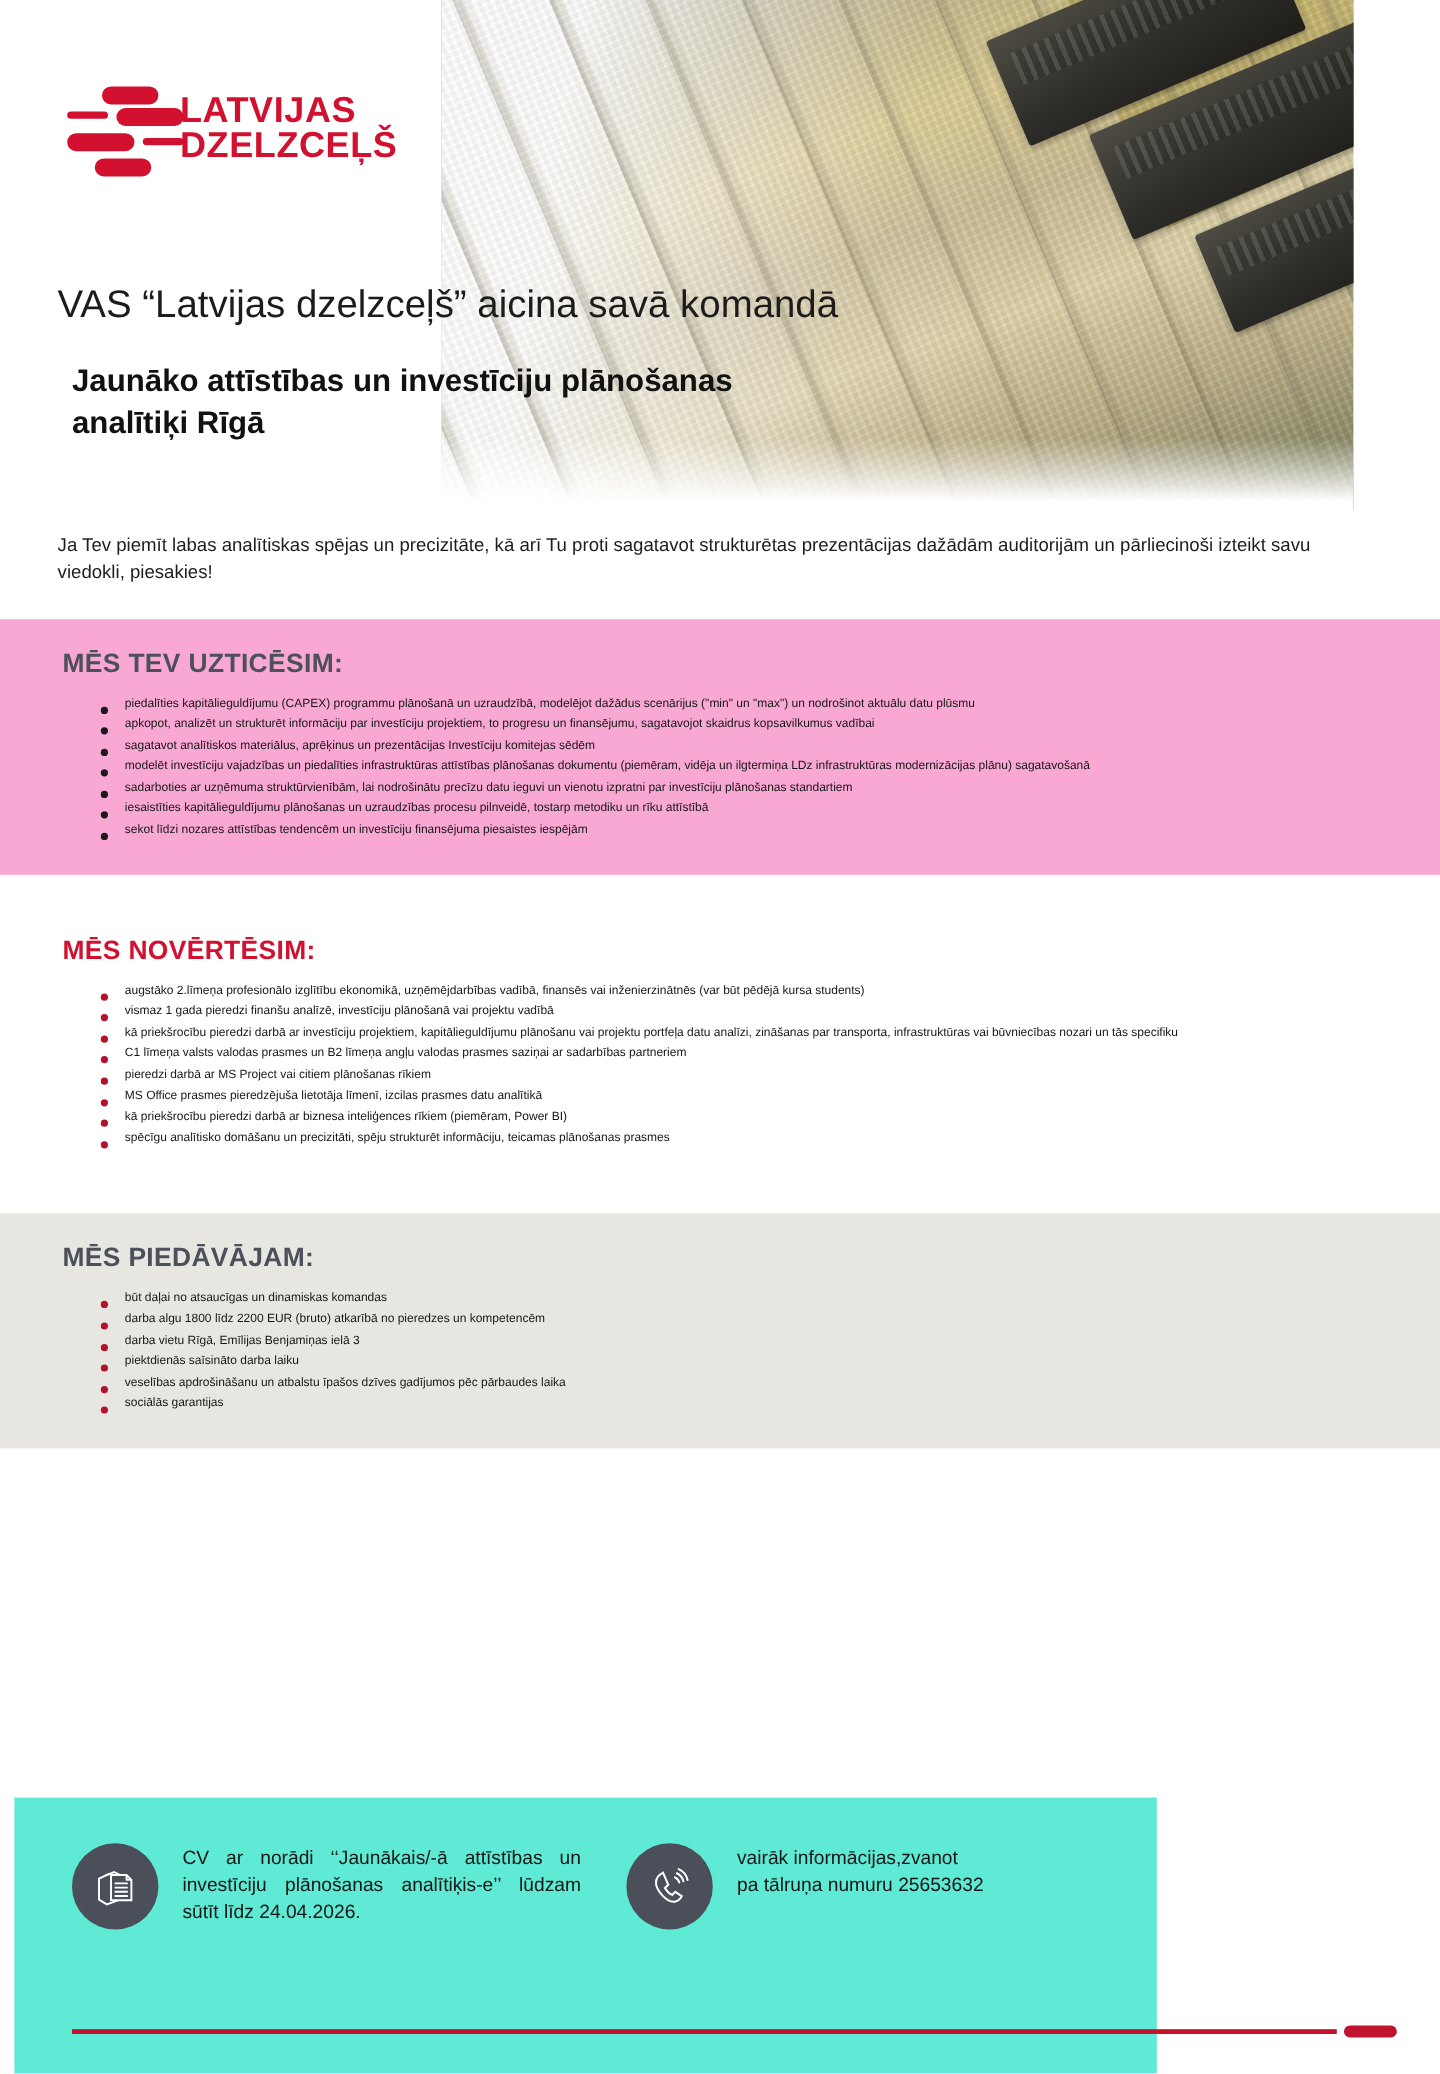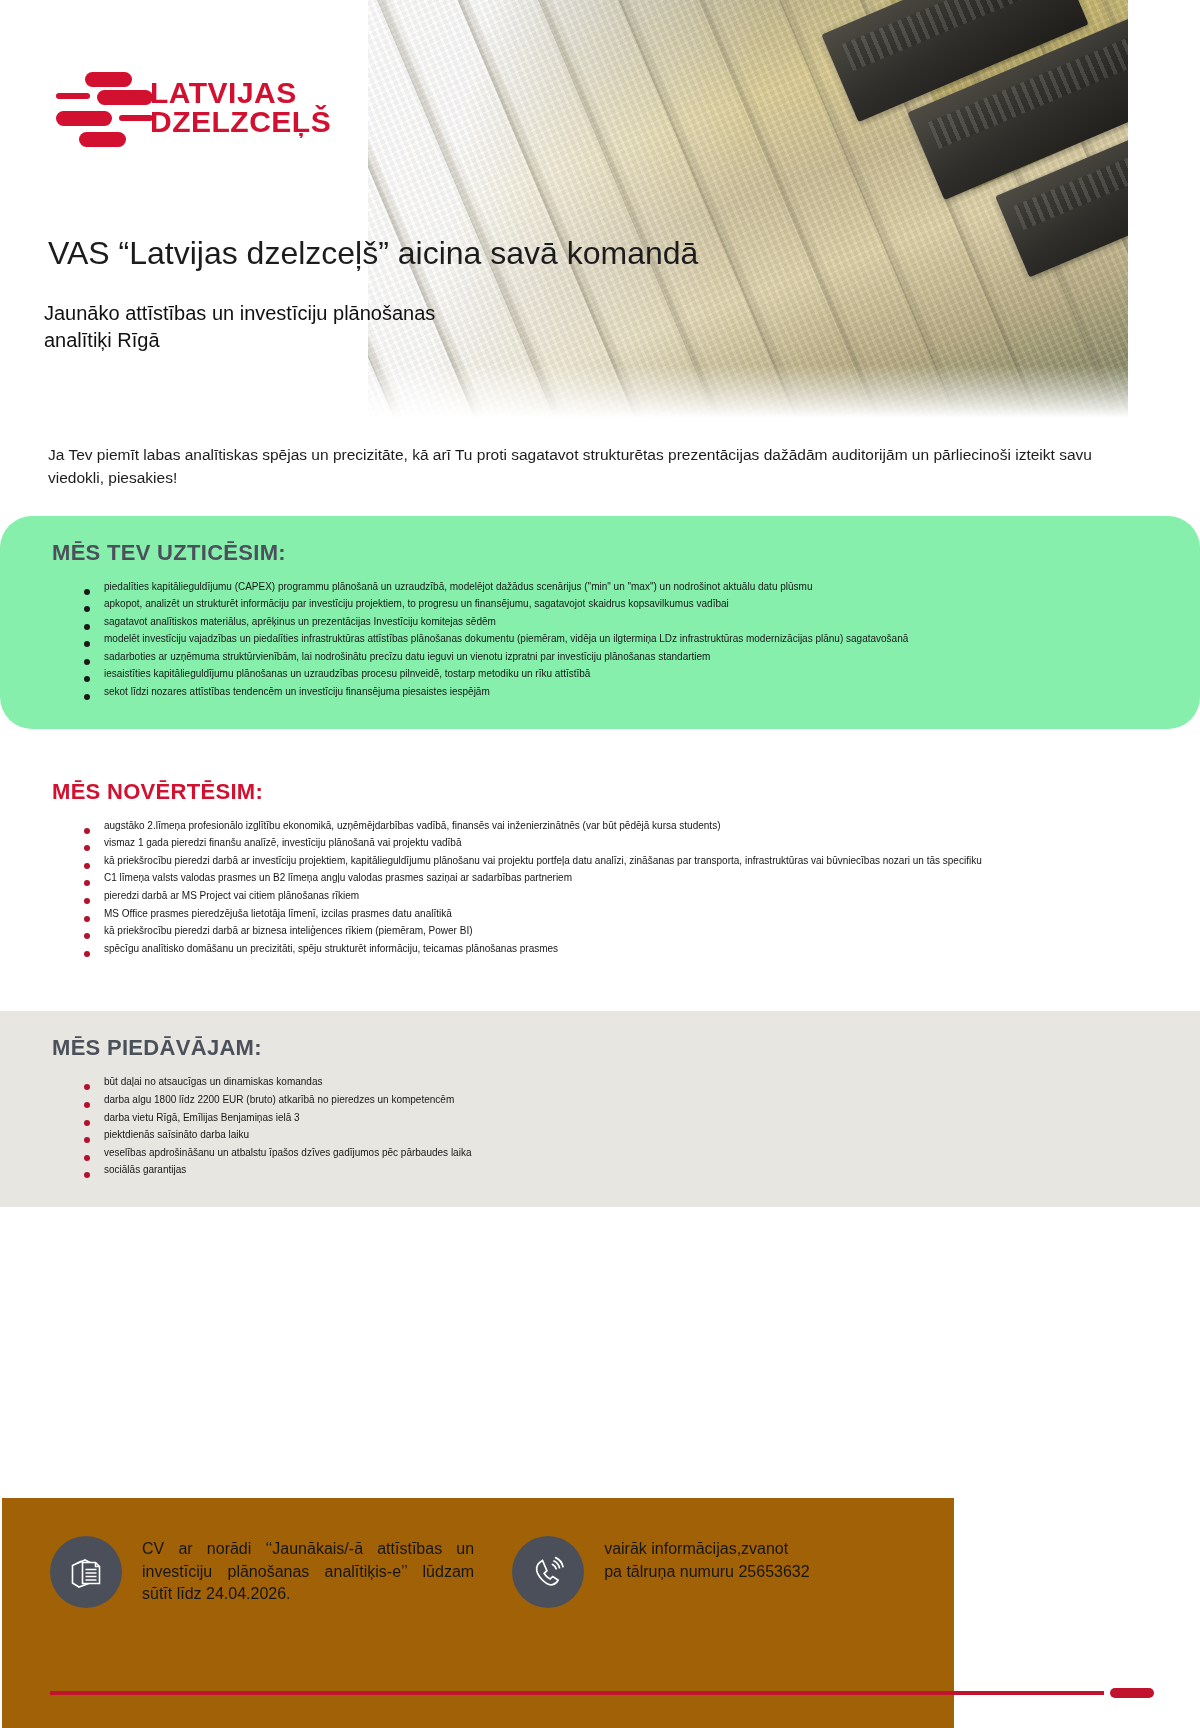--- a/index.html
+++ b/index.html
@@ -125,24 +125,24 @@
   .kicker {
     position: absolute;
     left: 48px;
     top: 235px;
     font-size: 32px;
     color: #1c1c1c;
     z-index: 5;
   }
   .headline {
     position: absolute;
-    left: 44px;
+    left: 60px;
     top: 300px;
-    font-size: 20px;
-    font-weight: 400;
+    font-size: 26px;
+    font-weight: 700;
     color: #111111;
     line-height: 1.36;
     max-width: 860px;
     z-index: 5;
   }
 
   
   .intro {
     margin: 0 48px;
     padding-top: 18px;
@@ -150,21 +150,21 @@
     line-height: 1.5;
     color: #1d1d1d;
     max-width: 1105px;
   }
 
   
   .section {
     margin-top: 26px;
     padding: 24px 48px 26px 48px;
   }
-  .section.shaded  { background: #86efac; border-radius: 32px; }
+  .section.shaded  { background: #f9a8d4; }
   .section.shaded2 { background: #e7e6e1; }
   .section.plain   { background: #ffffff; }
 
   .sec-title {
     font-size: 22px;
     font-weight: 700;
     letter-spacing: .3px;
     margin: 0 0 14px 4px;
   }
   .sec-title.gray { color: #4b505a; }
@@ -194,25 +194,25 @@
     height: 6px;
     border-radius: 50%;
   }
   ul.bullets.dark li::before { background: #1a1a1a; }
   ul.bullets.red  li::before { background: #b3112c; }
   ul.bullets.nojustify li { text-align: left; }
 
   
   .footer {
     position: absolute;
-    left: 2px;
+    left: 12px;
     bottom: 0;
     width: 952px;
     height: 230px;
-    background: #a16207;
+    background: #5eead4;
   }
   .footer-row {
     display: flex;
     align-items: flex-start;
     padding: 36px 48px 0 48px;
     gap: 38px;
   }
   .contact {
     display: flex;
     align-items: flex-start;

